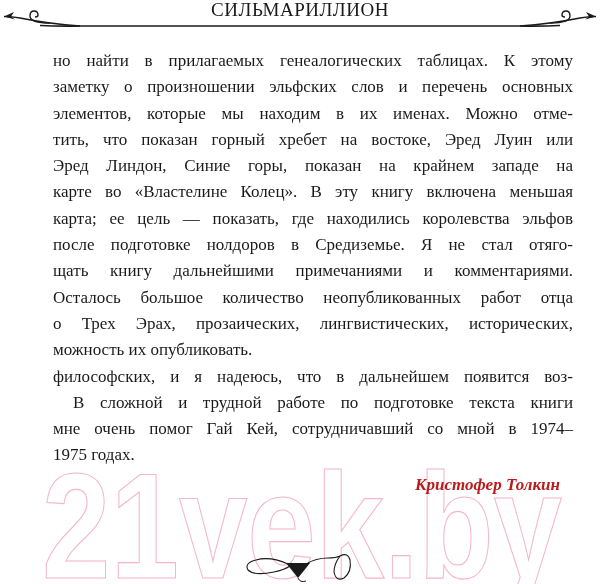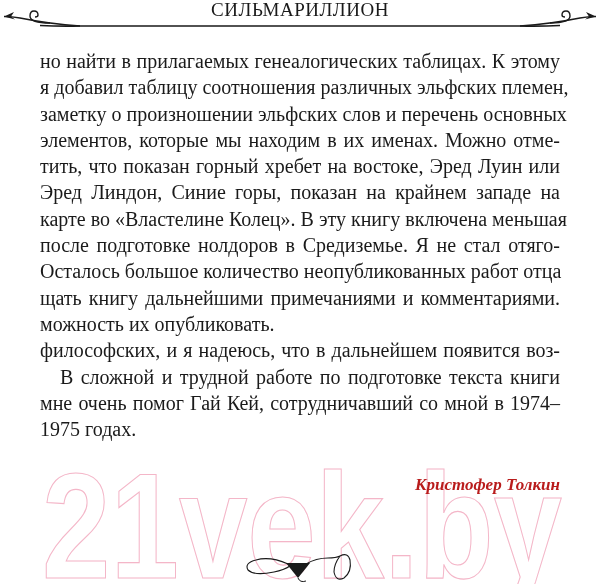--- a/index.html
+++ b/index.html
@@ -40,24 +40,24 @@
     }
     .head-rule {
       position: absolute;
       left: 0;
       top: 0;
       width: 600px;
       height: 34px;
     }
     .body-text {
       position: absolute;
-      left: 40px;
+      left: 53px;
       top: 48px;
       width: 520px;
-      font-size: 20px;
+      font-size: 17px;
       line-height: 26.3px;
       color: #1a1a1a;
     }
     .line {
       display: block;
       white-space: nowrap;
       text-align: justify;
       text-align-last: justify;
       height: 26.3px;
     }
@@ -120,29 +120,30 @@
       <path d="M520 26 Q 550 24 580 18 Q 588 16.5 596 16.5" stroke="#1a1a1a" stroke-width="1.6" fill="none"></path>
       <path d="M596 16.5 L 586 12 L 589 16.5 L 585 19.5 Z" fill="#1a1a1a"></path>
 
       <path d="M550 23 Q 570 23 570 16 Q 570 11 566 11 Q 562 11 562 15 Q 562 17 565 17" stroke="#1a1a1a" stroke-width="1.4" fill="none"></path>
     </svg>
     <div class="running-title">СИЛЬМАРИЛЛИОН</div>
   </div>
 
   <div class="body-text">
     <span class="line">но найти в прилагаемых генеалогических таблицах. К этому</span>
-    <span class="line">я добавил таблицу соотношения различных эльфских племен,</span>
     <span class="line">заметку о произношении эльфских слов и перечень основных</span>
     <span class="line">элементов, которые мы находим в их именах. Можно отме-</span>
     <span class="line">тить, что показан горный хребет на востоке, Эред Луин или</span>
     <span class="line">Эред Линдон, Синие горы, показан на крайнем западе на</span>
     <span class="line">карте во «Властелине Колец». В эту книгу включена меньшая</span>
+    <span class="line">карта; ее цель — показать, где находились королевства эльфов</span>
     <span class="line">после подготовке нолдоров в Средиземье. Я не стал отяго-</span>
+    <span class="line">щать книгу дальнейшими примечаниями и комментариями.</span>
     <span class="line">Осталось большое количество неопубликованных работ отца</span>
-    <span class="line">щать книгу дальнейшими примечаниями и комментариями.</span>
+    <span class="line">о Трех Эрах, прозаических, лингвистических, исторических,</span>
     <span class="line last">можность их опубликовать.</span>
     <span class="line">философских, и я надеюсь, что в дальнейшем появится воз-</span>
     <span class="line indent">В сложной и трудной работе по подготовке текста книги</span>
     <span class="line">мне очень помог Гай Кей, сотрудничавший со мной в 1974–</span>
     <span class="line last">1975 годах.</span>
   </div>
 
   <svg class="watermark" width="520" height="119" viewBox="0 0 520 119">
     <text x="0" y="113" font-size="150" stroke="#f4b6c8" textLength="520" lengthAdjust="spacingAndGlyphs">21vek.by</text>
   </svg>

